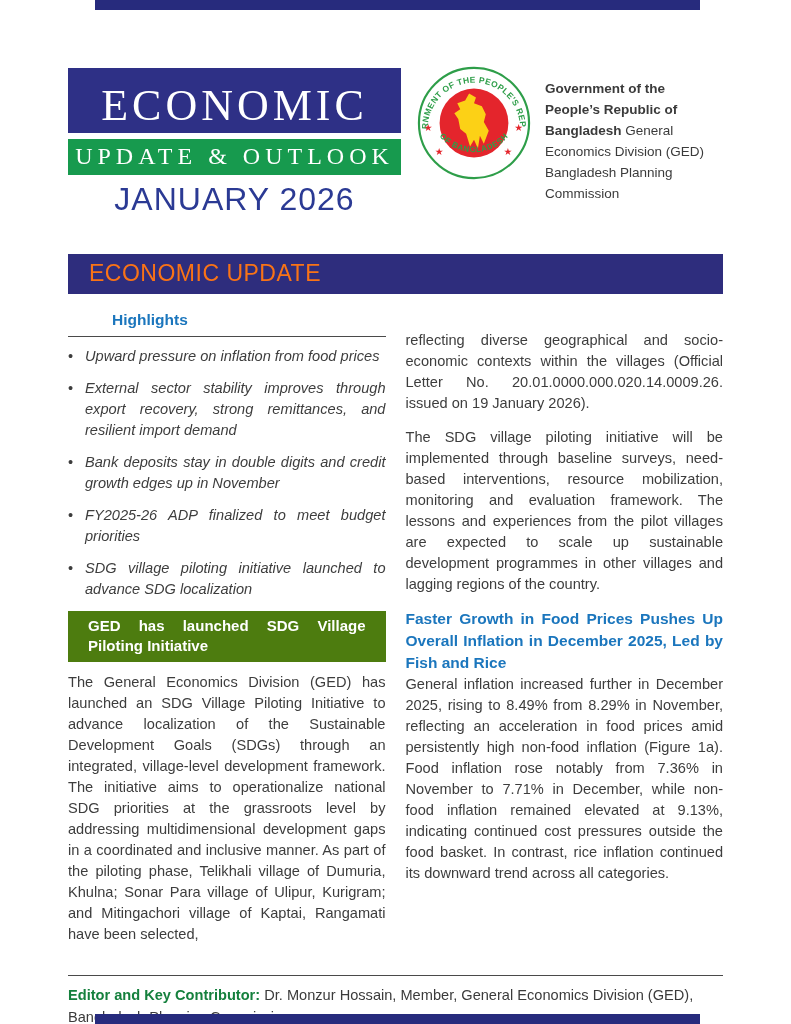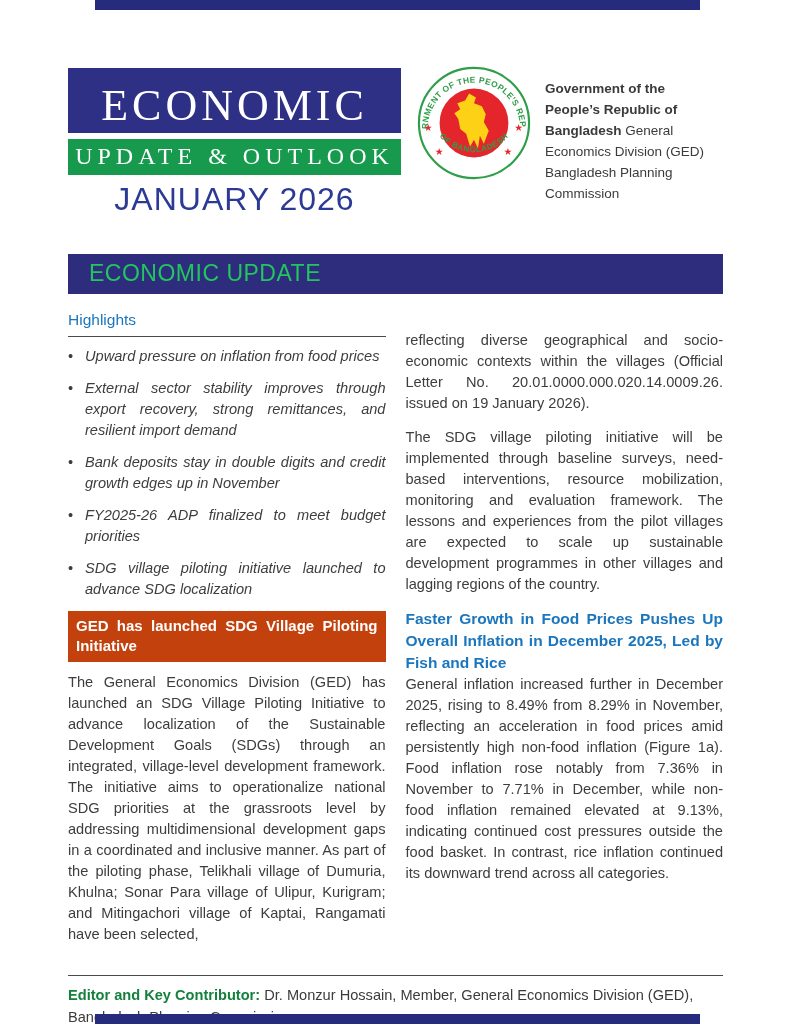--- a/index.html
+++ b/index.html
@@ -24,38 +24,38 @@
       padding:4px 0 5px; }
   .masthead-date { color:#2b3a94; text-align:center; font-size:32px; letter-spacing:1px;
       margin-top:6px; font-weight:400; }
 
   .logo-wrap { width:118px; flex:0 0 auto; margin-left:14px; margin-top:-4px; }
 
   .org-block { margin-left:12px; padding-top:2px; font-size:13.5px; line-height:1.56; color:#3b3b3b; width:200px;margin-top:8px; }
   .org-bold { font-weight:bold; }
 
   
-  .section-banner { margin-top:36px; background:#2e2d7d; color:#22c55e;
+  .section-banner { margin-top:36px; background:#2e2d7d; color:#f97316;
       font-size:23px; letter-spacing:0.5px; padding:6px 0 7px 21px; }
 
   
   .columns { display:flex; gap:20px; margin-top:15px; }
   .col { width:317.5px; flex:0 0 auto; text-align:justify; font-size:14.6px;
       line-height:1.44; color:#3d3d3d; }
 
-  .highlights-title { color:#1b76bd; font-weight:normal; font-size:15.5px; text-align:left; }
+  .highlights-title { color:#1b76bd; font-weight:bold; font-size:15.5px; text-align:left;margin-left:44px; }
   .highlights-rule { border:none; border-top:1.6px solid #4a4a4a; margin:4px 0 9px; }
 
   .bullet-list { list-style:none; font-style:italic; }
   .bullet-list li { display:flex; margin-bottom:11px; }
   .bullet-list .marker { flex:0 0 17px; font-style:normal; }
   .bullet-list .btext { flex:1; text-align:justify; }
 
-  .green-banner { background:#c2410c; color:#fff; font-weight:bold; font-size:15px;
-      line-height:1.35; padding:5px 8px 6px; text-align:justify; margin:3px 0 10px; }
+  .green-banner { background:#4d7c0f; color:#fff; font-weight:bold; font-size:15px;
+      line-height:1.35; padding:5px 20px 6px; text-align:justify; margin:3px 0 10px; }
 
   .para { margin-bottom:13px; }
   .col-right { padding-top:21px; }
 
   .blue-heading { color:#1b76bd; font-weight:bold; font-size:15.5px; line-height:1.4;
       text-align:justify; margin-bottom:1px; }
 
   
   .footer-rule { border:none; border-top:1.6px solid #4a4a4a; margin-top:17px; }
   .footer-text { margin-top:9px; font-size:14.6px; line-height:1.5; color:#3b3b3b; text-align:left; }

